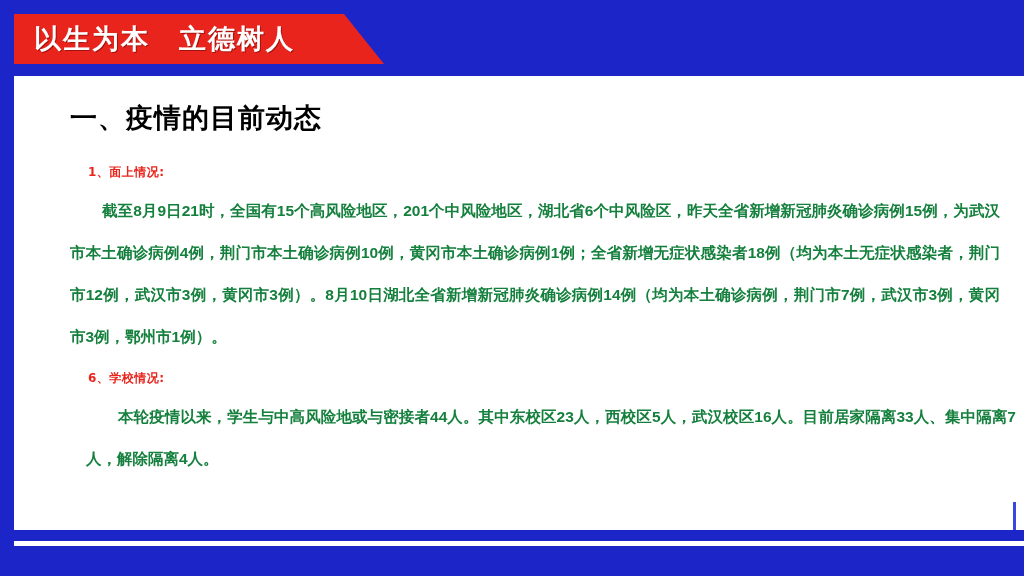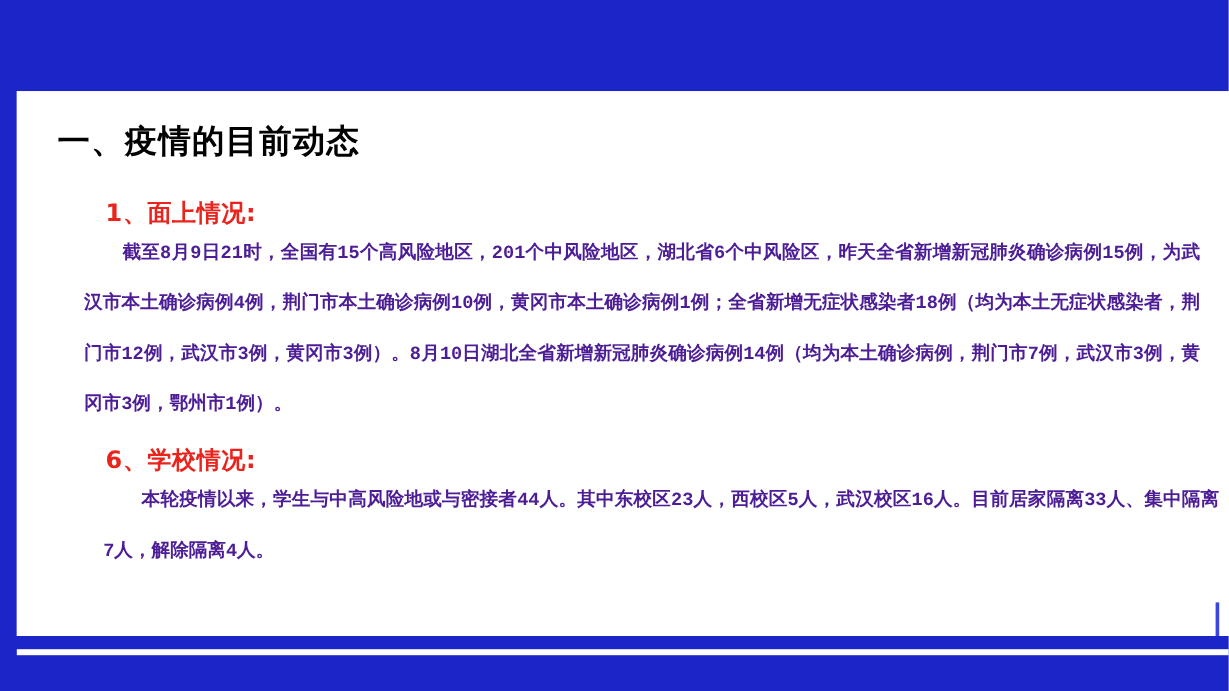--- a/index.html
+++ b/index.html
@@ -64,46 +64,46 @@
   .content {
     position: absolute;
     left: 14px;
     top: 76px;
     width: 1010px;
     height: 454px;
     background: #ffffff;
   }
   .section-title {
     position: absolute;
-    left: 34px;
+    left: 56px;
     top: 24px;
     font-family: Liberation Serif, serif;
     font-weight: bold;
     font-size: 27px;
     color: #000000;
     letter-spacing: 1px;
   }
   .sub-head {
     position: absolute;
     font-family: "DejaVu Sans", sans-serif;
     font-weight: bold;
-    font-size: 20px;
+    font-size: 12px;
     color: #e8241c;
     letter-spacing: 0.5px;
     text-align: center;
   }
   .sub-head-1 { left: 74px; top: 88px; }
   .sub-head-2 { left: 74px; top: 294px; }
 
   .para {
     position: absolute;
-    font-family: Liberation Mono, monospace;
+    font-family: Liberation Sans, sans-serif;
     font-weight: bold;
     font-size: 15.5px;
-    color: #4c1d95;
+    color: #15803d;
     line-height: 42px;
     text-align: justify;
     text-justify: inter-ideograph;
     text-indent: 32px;
   }
   .para-1 {
     left: 56px;
     top: 114px;
     width: 930px;
   }
@@ -139,20 +139,23 @@
   }
 </style>
 </head>
 <body>
 
 <div class="slide">
 
   <div class="top-band"></div>
   <div class="left-bar"></div>
 
+  <div class="banner">
+    <span class="banner-text">以生为本　立德树人</span>
+  </div>
 
   <div class="content">
 
     <div class="section-title">一、疫情的目前动态</div>
 
     <div class="sub-head sub-head-1">1、面上情况:</div>
 
     <div class="para para-1">截至8月9日21时，全国有15个高风险地区，201个中风险地区，湖北省6个中风险区，昨天全省新增新冠肺炎确诊病例15例，为武汉市本土确诊病例4例，荆门市本土确诊病例10例，黄冈市本土确诊病例1例；全省新增无症状感染者18例（均为本土无症状感染者，荆门市12例，武汉市3例，黄冈市3例）。8月10日湖北全省新增新冠肺炎确诊病例14例（均为本土确诊病例，荆门市7例，武汉市3例，黄冈市3例，鄂州市1例）。</div>
 
     <div class="sub-head sub-head-2">6、学校情况:</div>

